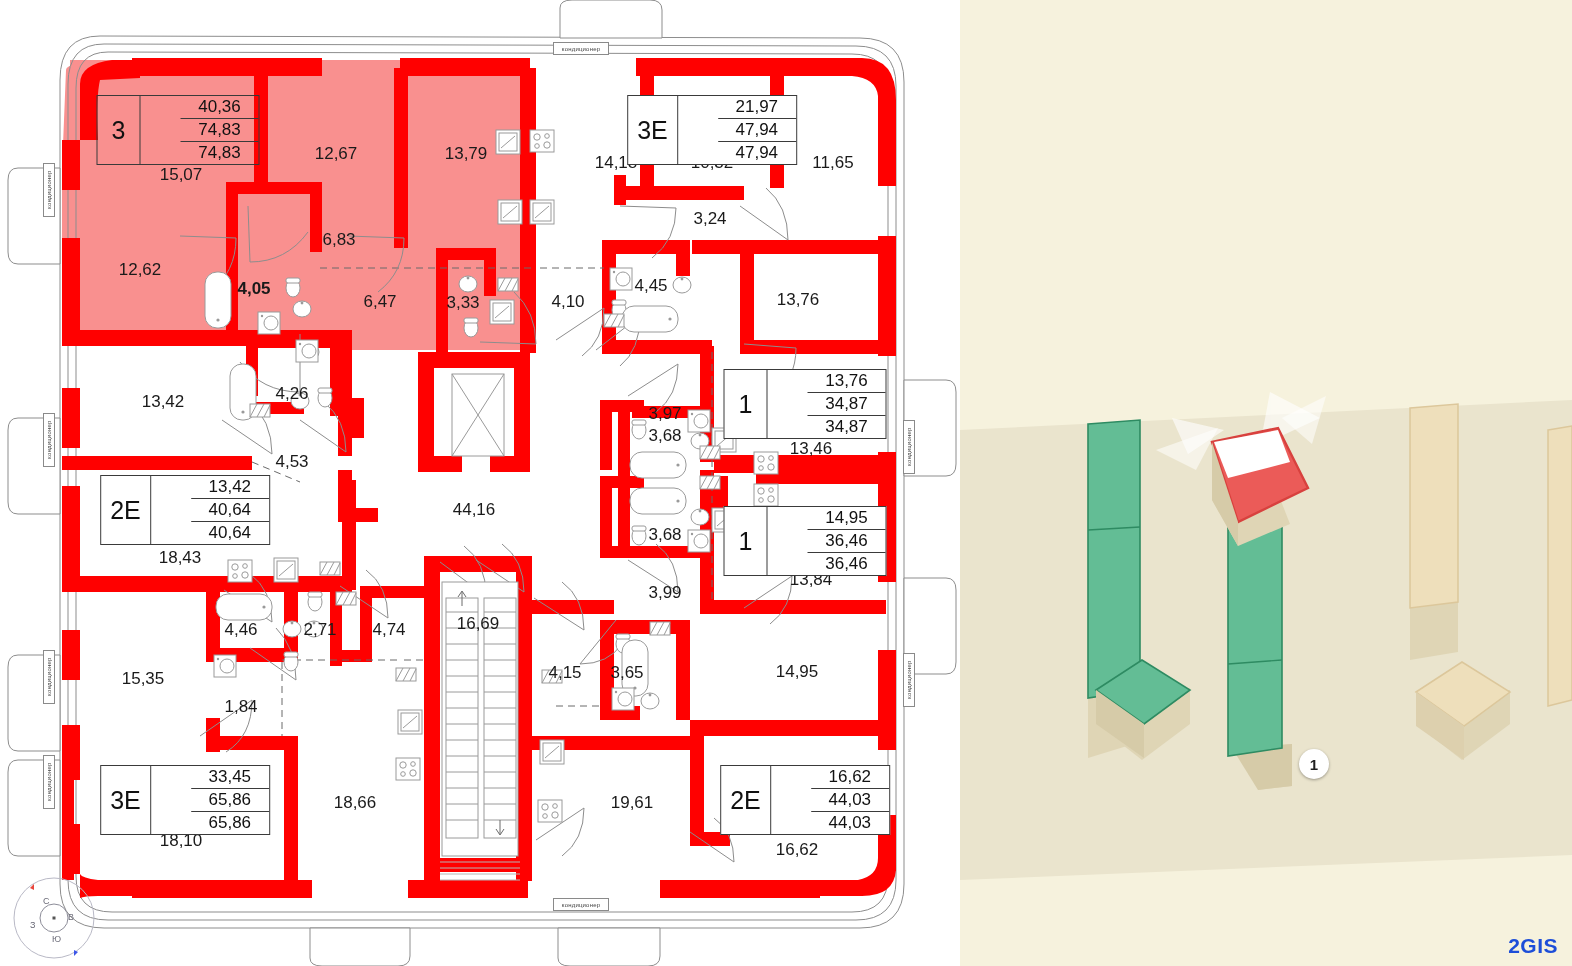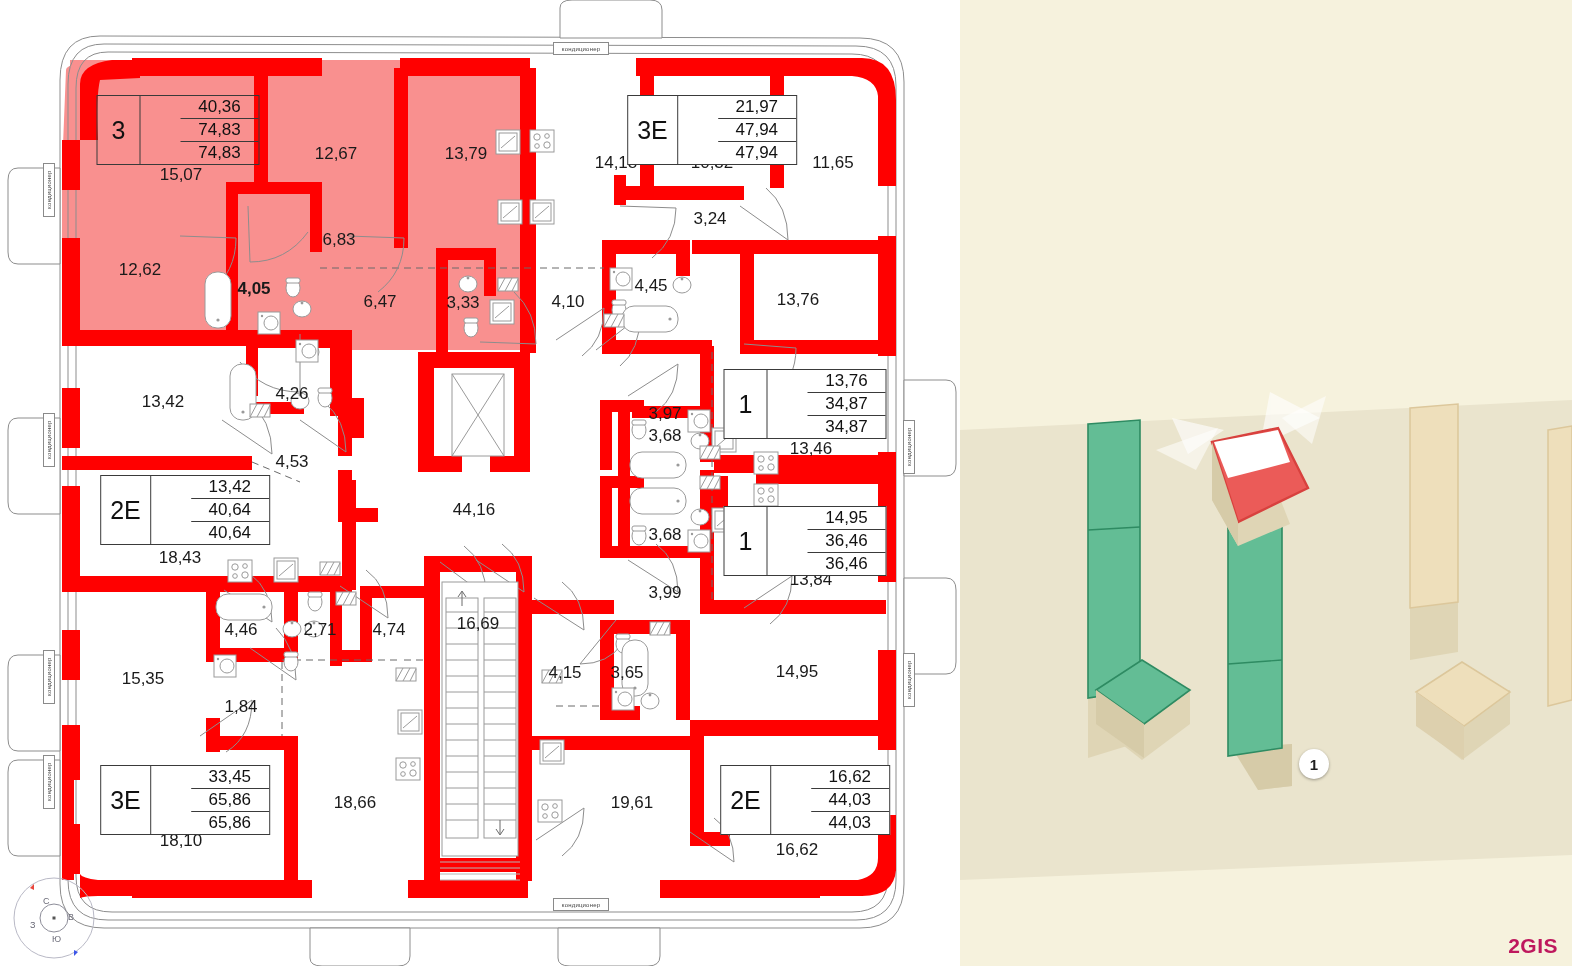--- a/index.html
+++ b/index.html
@@ -32,21 +32,21 @@
   .actag.vert{writing-mode:vertical-rl;transform:rotate(180deg);}
 
   
   #compass{position:absolute;left:8px;top:872px;width:92px;height:92px;}
 
   
   #map{position:absolute;left:960px;top:0;width:612px;height:966px;overflow:hidden;
        background:#F6F2DD;}
   #mapsvg{position:absolute;left:0;top:0;}
   #gislogo{position:absolute;right:14px;bottom:8px;font-size:21px;font-weight:bold;
-           color:#be185d;letter-spacing:.5px;font-family:"Liberation Sans",sans-serif;}
+           color:#1d4ed8;letter-spacing:.5px;font-family:"Liberation Sans",sans-serif;}
   .pin{position:absolute;width:30px;height:30px;border-radius:50%;background:#fff;
        box-shadow:0 1px 3px rgba(0,0,0,.35);display:flex;align-items:center;
        justify-content:center;font-size:15px;font-weight:bold;color:#1f1f1f;
        transform:translate(-50%,-50%);}
 </style>
 </head>
 <body>
 
 <div id="root">
 

